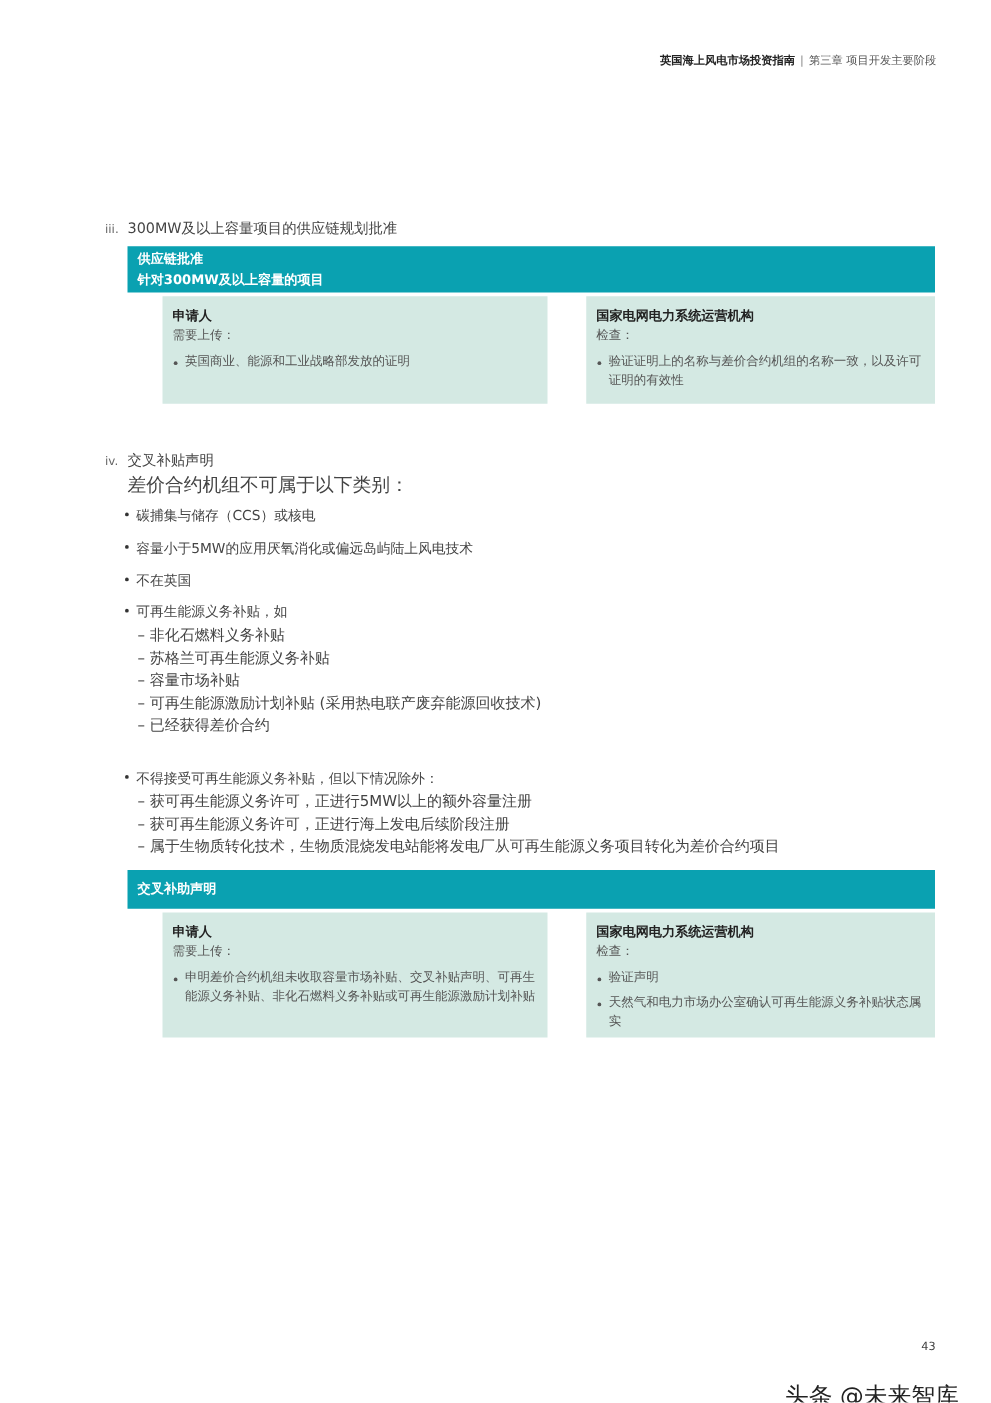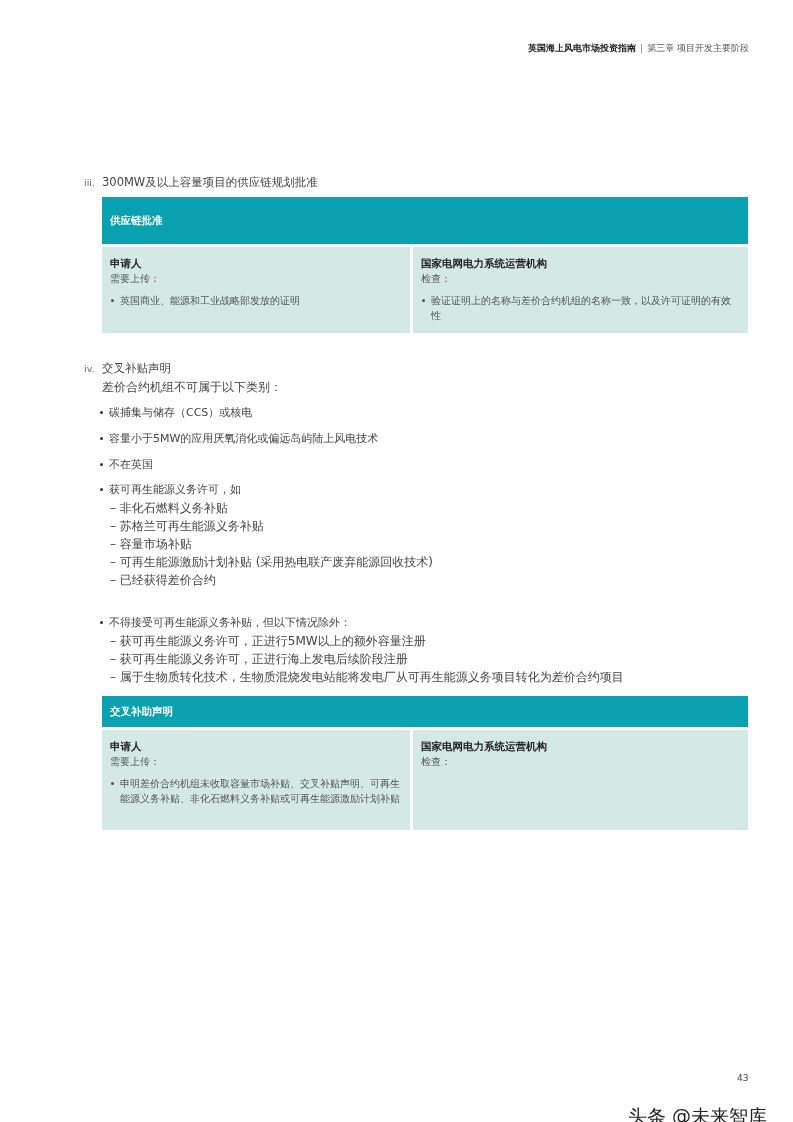--- a/index.html
+++ b/index.html
@@ -24,33 +24,33 @@
     }
     .table .thead {
       background: #0aa1b1; color: #fff; font-weight: bold; font-size: 10.5px;
       padding: 0 8px; box-sizing: border-box; display: flex; flex-direction: column; justify-content: center;
       line-height: 17px;
     }
     .table .tbody {
       display: flex; margin-top: 3px; gap: 3px;
     }
     .table .cell {
-      background: #d4e9e3; padding: 8px 8px 6px 8px; box-sizing: border-box; font-size: 10px; color: #555;
+      background: #d4e9e3; padding: 8px 8px 6px 8px; box-sizing: border-box; font-size: 10px; color: #555; margin-left: 28px;
     }
     .table .cell.left { width: 308px; }
     .table .cell.right { flex: 1; }
     .cell .cell-title { font-weight: bold; color: #222; font-size: 10.5px; line-height: 16px; }
     .cell .cell-sub { line-height: 16px; margin-bottom: 6px; color: #555; }
-    .cell ul { list-style: none; padding: 0; margin: 0; }
+    .cell ul { list-style: none; padding: 0; margin: 0; font-family: Liberation Mono, monospace; }
     .cell li { position: relative; padding-left: 10px; line-height: 15px; margin-bottom: 5px; }
     .cell li::before {
       content: ""; position: absolute; left: 1px; top: 6px; width: 3px; height: 3px; border-radius: 50%; background: #555;
     }
 
-    .intro-line { position: absolute; left: 102px; font-size: 12px; color: #444; white-space: nowrap; text-align: right; }
+    .intro-line { position: absolute; left: 102px; font-size: 15px; color: #444; white-space: nowrap; text-align: right; }
 
     .bullet-item { position: absolute; left: 100px; font-size: 11px; color: #444; white-space: nowrap; }
     .bullet-item .dot {
       display: inline-block; width: 3px; height: 3px; border-radius: 50%; background: #333;
       vertical-align: middle; margin-right: 6px; position: relative; top: -1px;
     }
     .sub-item {
       position: absolute; left: 110px; font-size: 12px; color: #444; white-space: nowrap;
     }
 
@@ -66,22 +66,23 @@
 
 <div class="running-header">
   <span class="doc-title">英国海上风电市场投资指南</span><span class="sep">|</span><span class="chapter">第三章 项目开发主要阶段</span>
 </div>
 
 <div class="section-heading" style="top:175px;">
   <span class="num">iii.</span><span>300MW及以上容量项目的供应链规划批准</span>
 </div>
 
 <div class="table" style="top:197px;">
-  <div class="thead" style="height:47px;">
+  <div class="thead" style="height:37px;">
     <div>供应链批准</div>
+    <div>针对300MW及以上容量的项目</div>
   </div>
   <div class="tbody" style="height:86px;">
     <div class="cell left">
       <div class="cell-title">申请人</div>
       <div class="cell-sub">需要上传：</div>
       <ul>
         <li>英国商业、能源和工业战略部发放的证明</li>
       </ul>
     </div>
     <div class="cell right">
@@ -95,21 +96,21 @@
 </div>
 
 <div class="section-heading" style="top:361px;">
   <span class="num">iv.</span><span>交叉补贴声明</span>
 </div>
 <div class="intro-line" style="top:379px;">差价合约机组不可属于以下类别：</div>
 
 <div class="bullet-item" style="top:405px;"><span class="dot"></span><span>碳捕集与储存（CCS）或核电</span></div>
 <div class="bullet-item" style="top:431px;"><span class="dot"></span><span>容量小于5MW的应用厌氧消化或偏远岛屿陆上风电技术</span></div>
 <div class="bullet-item" style="top:457px;"><span class="dot"></span><span>不在英国</span></div>
-<div class="bullet-item" style="top:482px;"><span class="dot"></span><span>获可再生能源义务许可，如</span></div>
+<div class="bullet-item" style="top:482px;"><span class="dot"></span><span>可再生能源义务补贴，如</span></div>
 <div class="sub-item" style="top:500px;">– 非化石燃料义务补贴</div>
 <div class="sub-item" style="top:518px;">– 苏格兰可再生能源义务补贴</div>
 <div class="sub-item" style="top:536px;text-align:right;">– 容量市场补贴</div>
 <div class="sub-item" style="top:554px;">– 可再生能源激励计划补贴 (采用热电联产废弃能源回收技术)</div>
 <div class="sub-item" style="top:572px;">– 已经获得差价合约</div>
 
 <div class="bullet-item" style="top:615px;"><span class="dot"></span><span>不得接受可再生能源义务补贴，但以下情况除外：</span></div>
 <div class="sub-item" style="top:633px;">– 获可再生能源义务许可，正进行5MW以上的额外容量注册</div>
 <div class="sub-item" style="top:651px;">– 获可再生能源义务许可，正进行海上发电后续阶段注册</div>
 <div class="sub-item" style="top:669px;">– 属于生物质转化技术，生物质混烧发电站能将发电厂从可再生能源义务项目转化为差价合约项目</div>
@@ -122,18 +123,22 @@
     <div class="cell left">
       <div class="cell-title">申请人</div>
       <div class="cell-sub">需要上传：</div>
       <ul>
         <li>申明差价合约机组未收取容量市场补贴、交叉补贴声明、可再生能源义务补贴、非化石燃料义务补贴或可再生能源激励计划补贴</li>
       </ul>
     </div>
     <div class="cell right">
       <div class="cell-title">国家电网电力系统运营机构</div>
       <div class="cell-sub">检查：</div>
+      <ul>
+        <li>验证声明</li>
+        <li>天然气和电力市场办公室确认可再生能源义务补贴状态属实</li>
+      </ul>
     </div>
   </div>
 </div>
 
 <div class="page-number">43</div>
 <div class="watermark">头条 @未来智库</div>
 
 </body></html>

